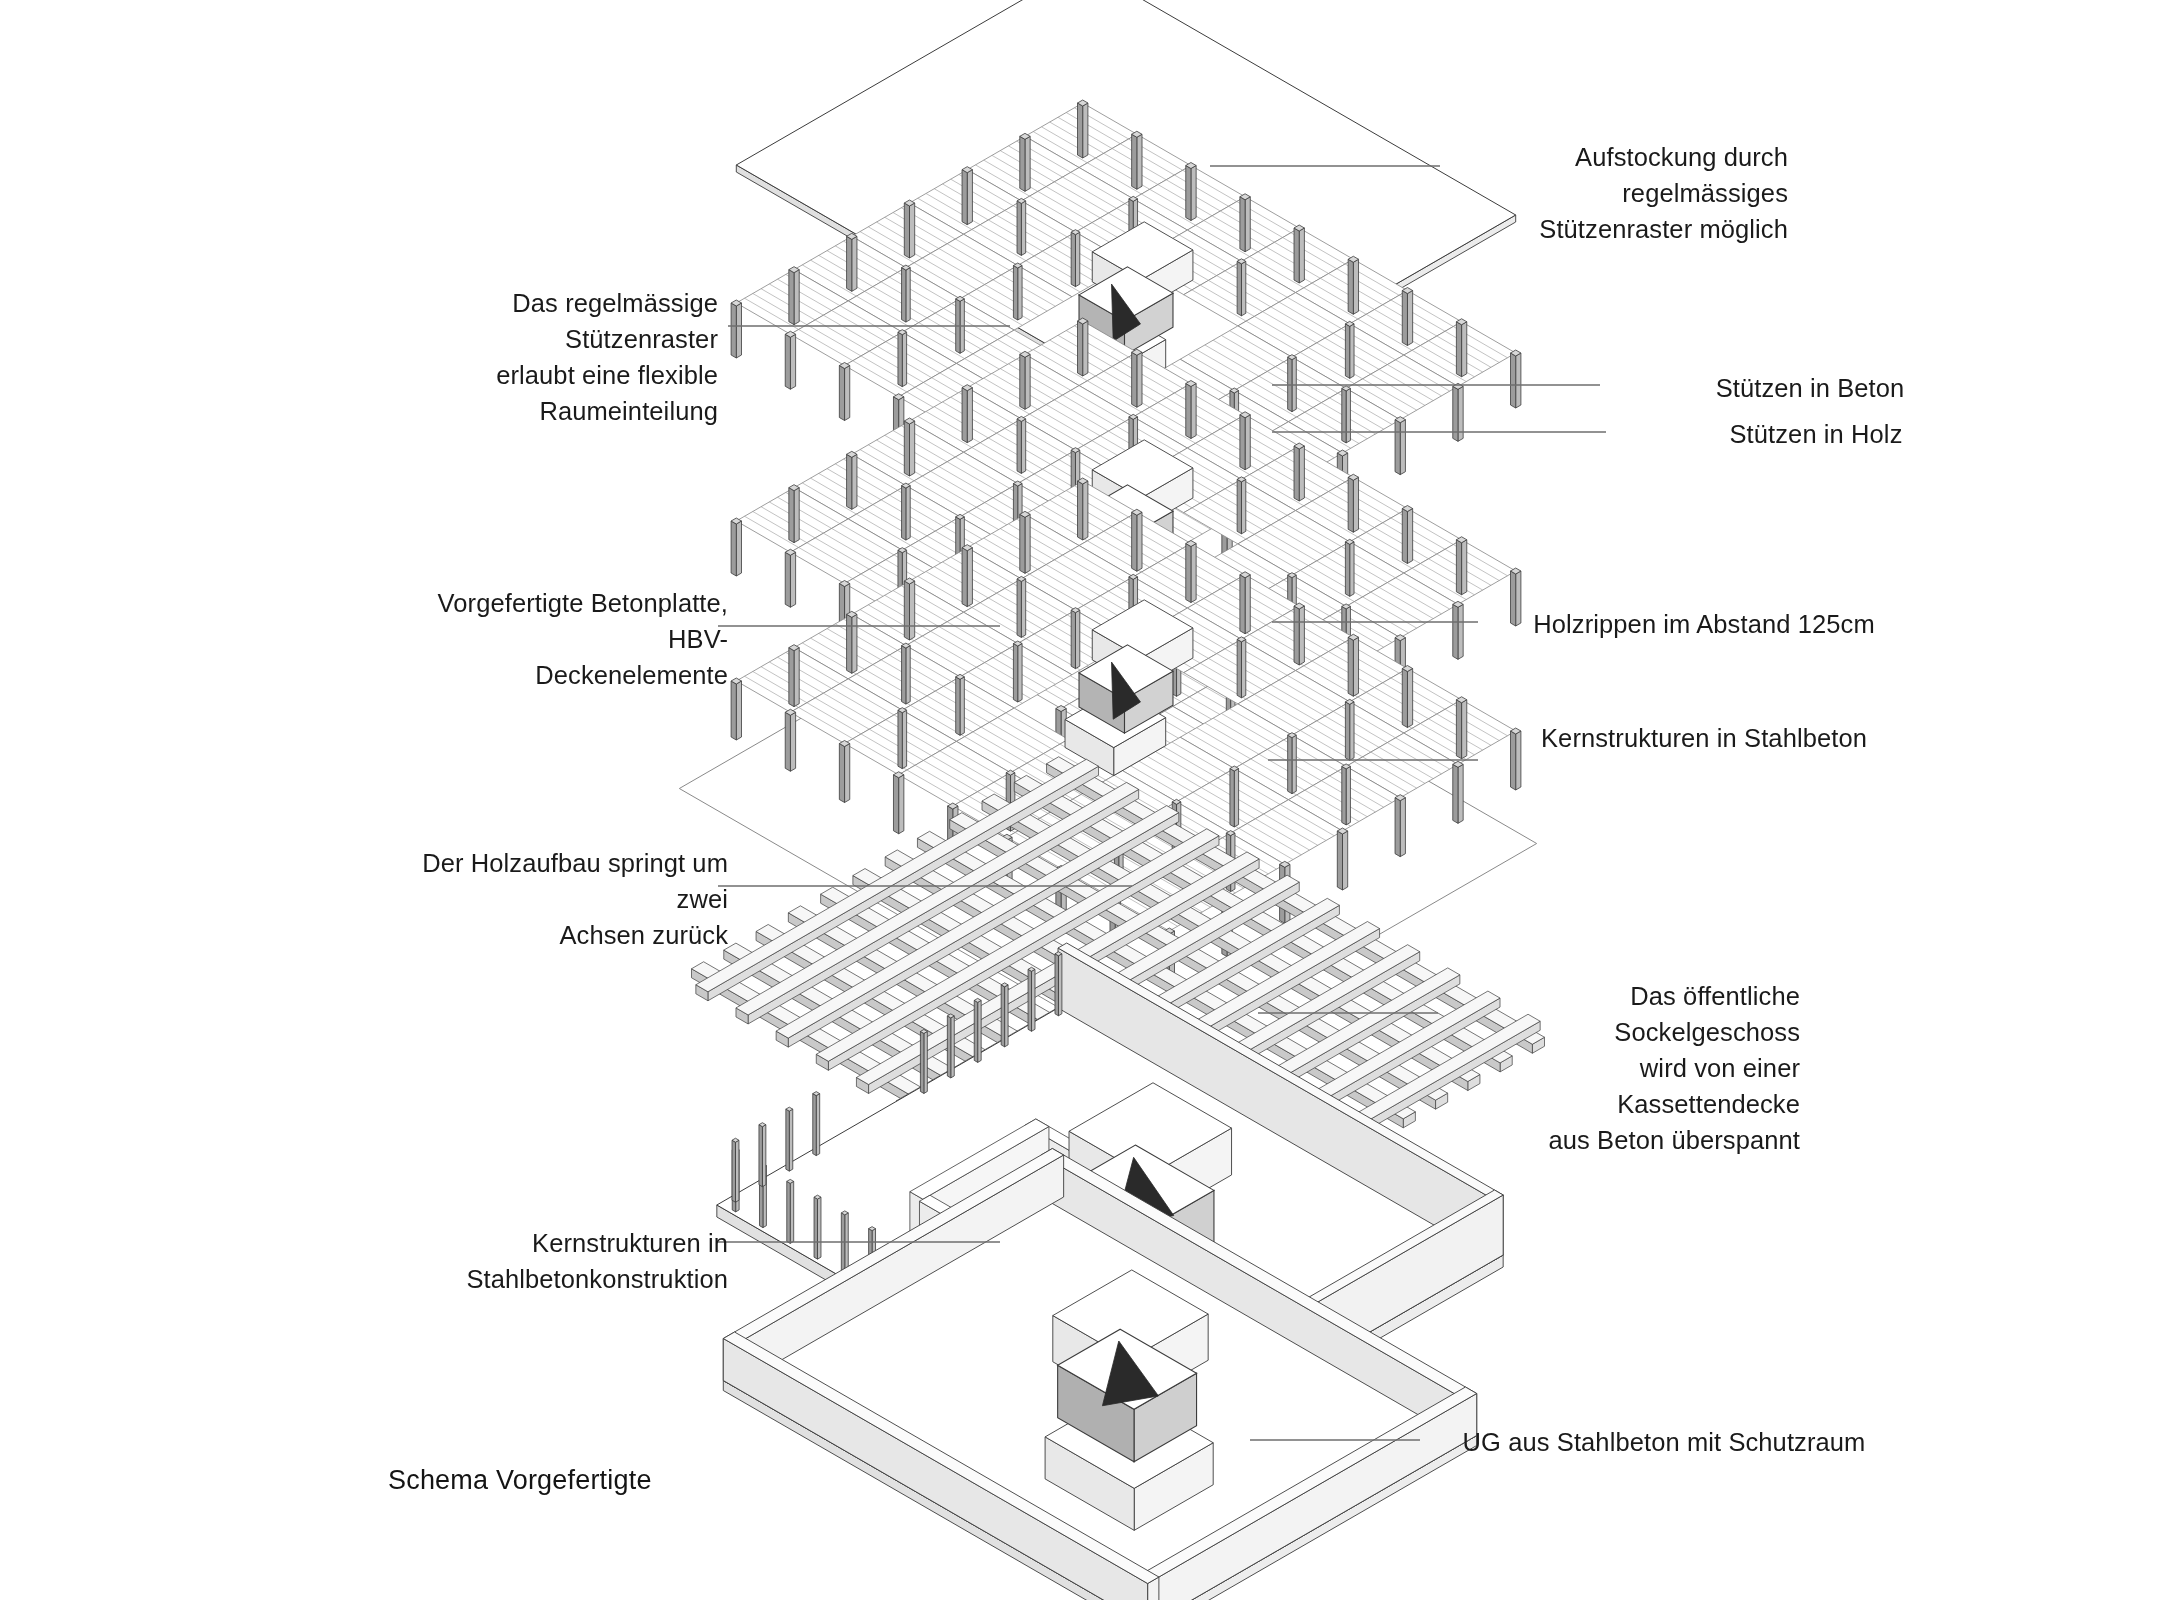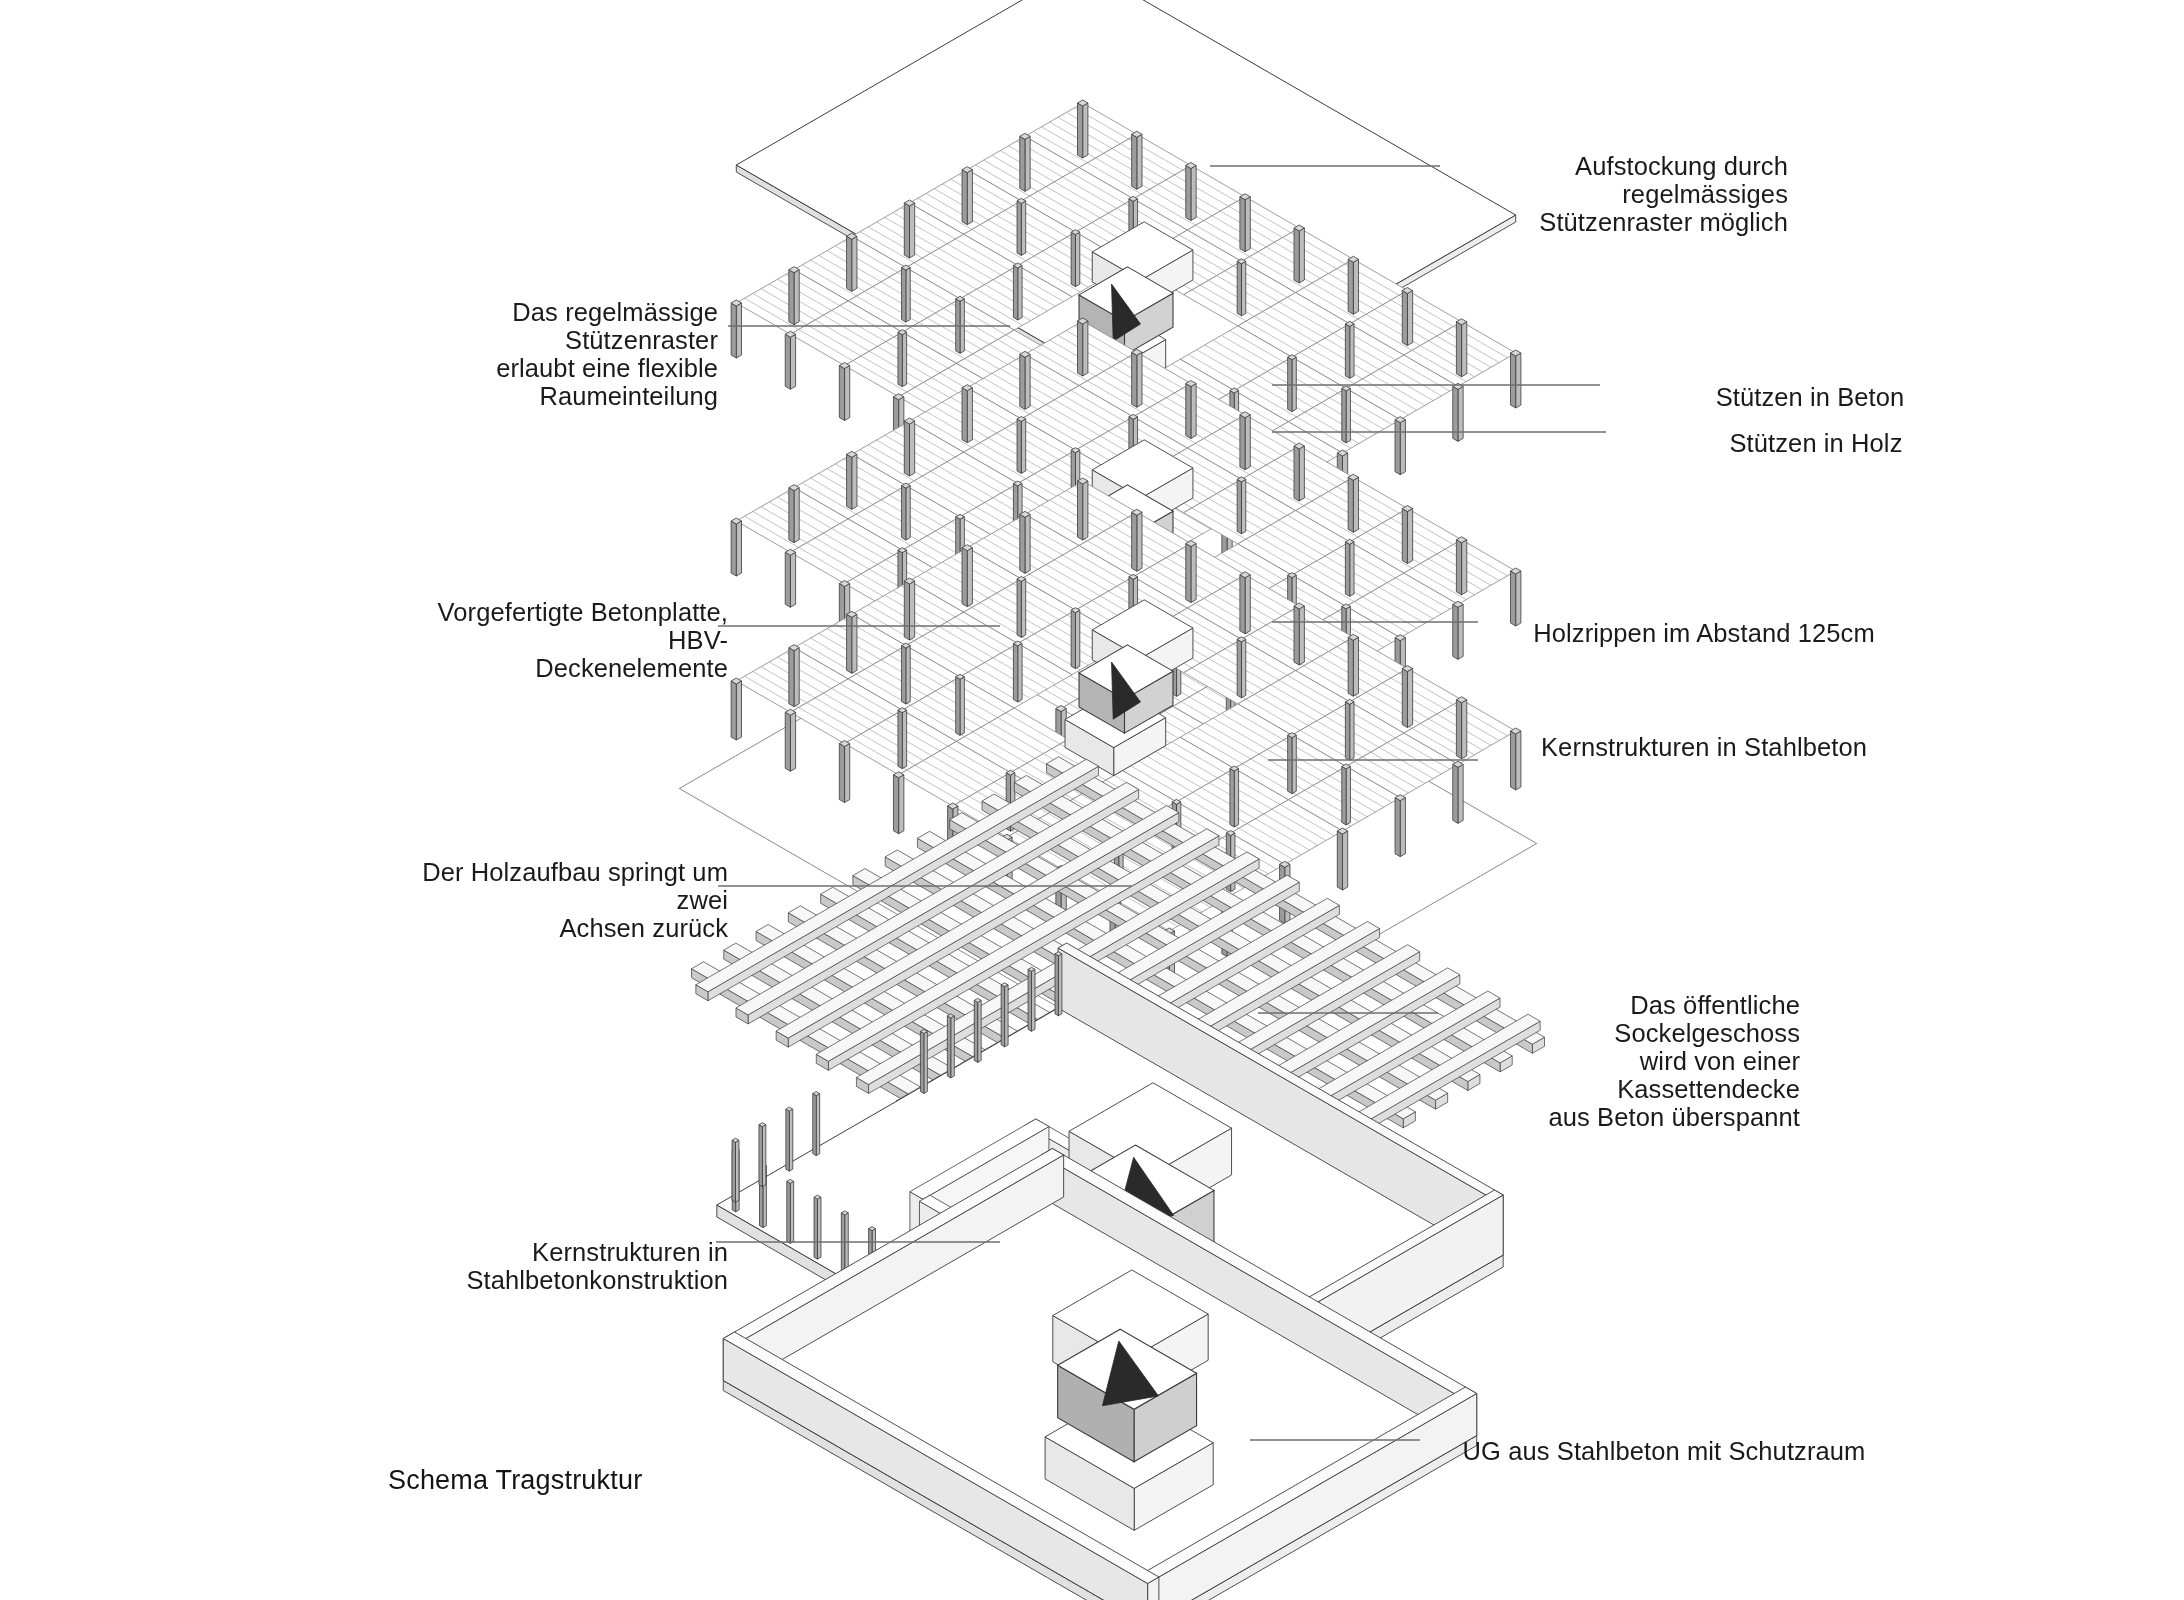--- a/index.html
+++ b/index.html
@@ -26,25 +26,24 @@
     position: absolute;
     left: 0;
     top: 0;
     width: 2184px;
     height: 1600px;
     display: block;
   }
   .label {
     position: absolute;
     font-size: 25.5px;
-    line-height: 28px;
+    line-height: 36px;
     color: #1a1a1a;
     white-space: pre-line;
     letter-spacing: 0.1px;
-    margin-top: 13px;
   }
   .label.right-side { text-align: center; }
   .label.right-side.ralign { text-align: right; }
   .label.left-side { text-align: right; }
   .title {
     position: absolute;
     font-size: 27px;
     line-height: 34px;
     color: #141414;
     letter-spacing: 0.2px;
@@ -1624,21 +1623,21 @@
         <line x1="718" y1="626" x2="1000" y2="626" stroke="#6e6e6e" stroke-width="1.3"></line>
         <line x1="1272" y1="622" x2="1478" y2="622" stroke="#6e6e6e" stroke-width="1.3"></line>
         <line x1="1268" y1="760" x2="1478" y2="760" stroke="#6e6e6e" stroke-width="1.3"></line>
         <line x1="718" y1="886" x2="1132" y2="886" stroke="#6e6e6e" stroke-width="1.3"></line>
         <line x1="1258" y1="1013" x2="1438" y2="1013" stroke="#6e6e6e" stroke-width="1.3"></line>
         <line x1="716" y1="1242" x2="1000" y2="1242" stroke="#6e6e6e" stroke-width="1.3"></line>
         <line x1="1250" y1="1440" x2="1420" y2="1440" stroke="#6e6e6e" stroke-width="1.3"></line>
       </g>
     </svg>
 
-  <div class="title" id="sheet-title" style="left: 388px; top: 1463px;">Schema Tragstruktur</div>
+  <div class="title" id="sheet-title" style="left: 388px; top: 1463px;">Schema Vorgefertigte</div>
 
   <div id="labels">
       <div class="label right-side ralign" style="left: 1458px; top: 139px; width: 330px;">Aufstockung durch regelmässiges
 Stützenraster möglich</div>
       <div class="label left-side" style="left: 388px; top: 285px; width: 330px;">Das regelmässige Stützenraster
 erlaubt eine flexible
 Raumeinteilung</div>
       <div class="label right-side" style="left: 1630px; top: 370px; width: 360px;">Stützen in Beton</div>
       <div class="label right-side" style="left: 1636px; top: 416px; width: 360px;">Stützen in Holz</div>
       <div class="label left-side" style="left: 388px; top: 585px; width: 340px;">Vorgefertigte Betonplatte, HBV-

